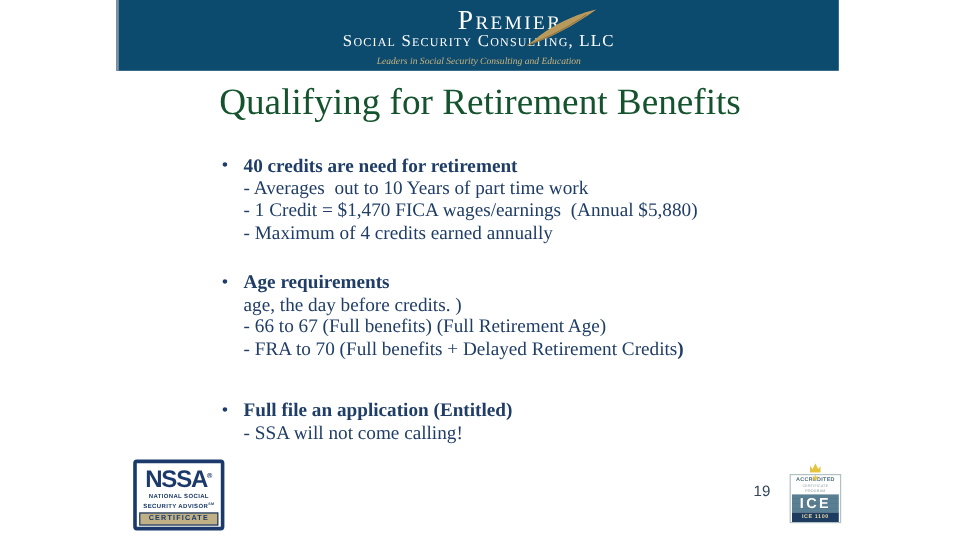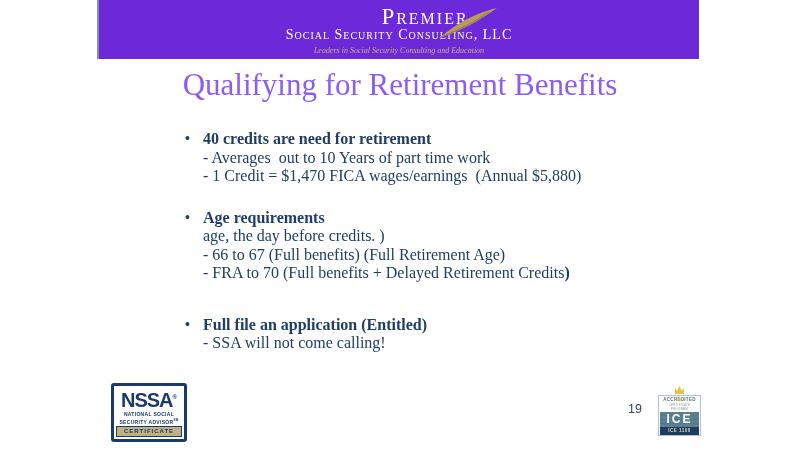--- a/index.html
+++ b/index.html
@@ -13,21 +13,21 @@
     background: #ffffff;
     overflow: hidden;
     margin: 0 auto;
   }
 
   
   .banner {
     position: absolute;
     left: 97px; top: 0;
     width: 602px; height: 59px;
-    background: #6d28d9;
+    background: #0c4a6e;
     border-left: 2px solid #7d92a4;
     display: flex;
     flex-direction: column;
     align-items: center;
     justify-content: flex-start;
     padding-top: 7px;
     color: #ffffff;
   }
   .brand-primary {
     font-variant: small-caps;
@@ -57,21 +57,21 @@
   }
 
   
   .slide-title {
     position: absolute;
     left: 100px; top: 64px;
     width: 600px;
     text-align: center;
     font-size: 31px;
     line-height: 42px;
-    color: #8b5cf6;
+    color: #14532d;
   }
 
   
   .content {
     position: absolute;
     left: 185px; top: 130px;
     width: 500px;
     color: #1f3d66;
     font-size: 16px;
     line-height: 18.5px;
@@ -218,20 +218,21 @@
   <div class="content">
 
     <div class="bullet-group g1">
       <div class="bullet-heading">
         <span class="bullet-dot">•</span>
         <span>40 credits are need for retirement</span>
       </div>
       <div class="subitems">
         <div class="subitem">- Averages  out to 10 Years of part time work</div>
         <div class="subitem">- 1 Credit = $1,470 FICA wages/earnings  (Annual $5,880)</div>
+        <div class="subitem">- Maximum of 4 credits earned annually</div>
       </div>
     </div>
 
     <div class="bullet-group g2">
       <div class="bullet-heading">
         <span class="bullet-dot">•</span>
         <span>Age requirements</span>
       </div>
       <div class="subitems">
         <div class="subitem">age, the day before credits. )</div>

